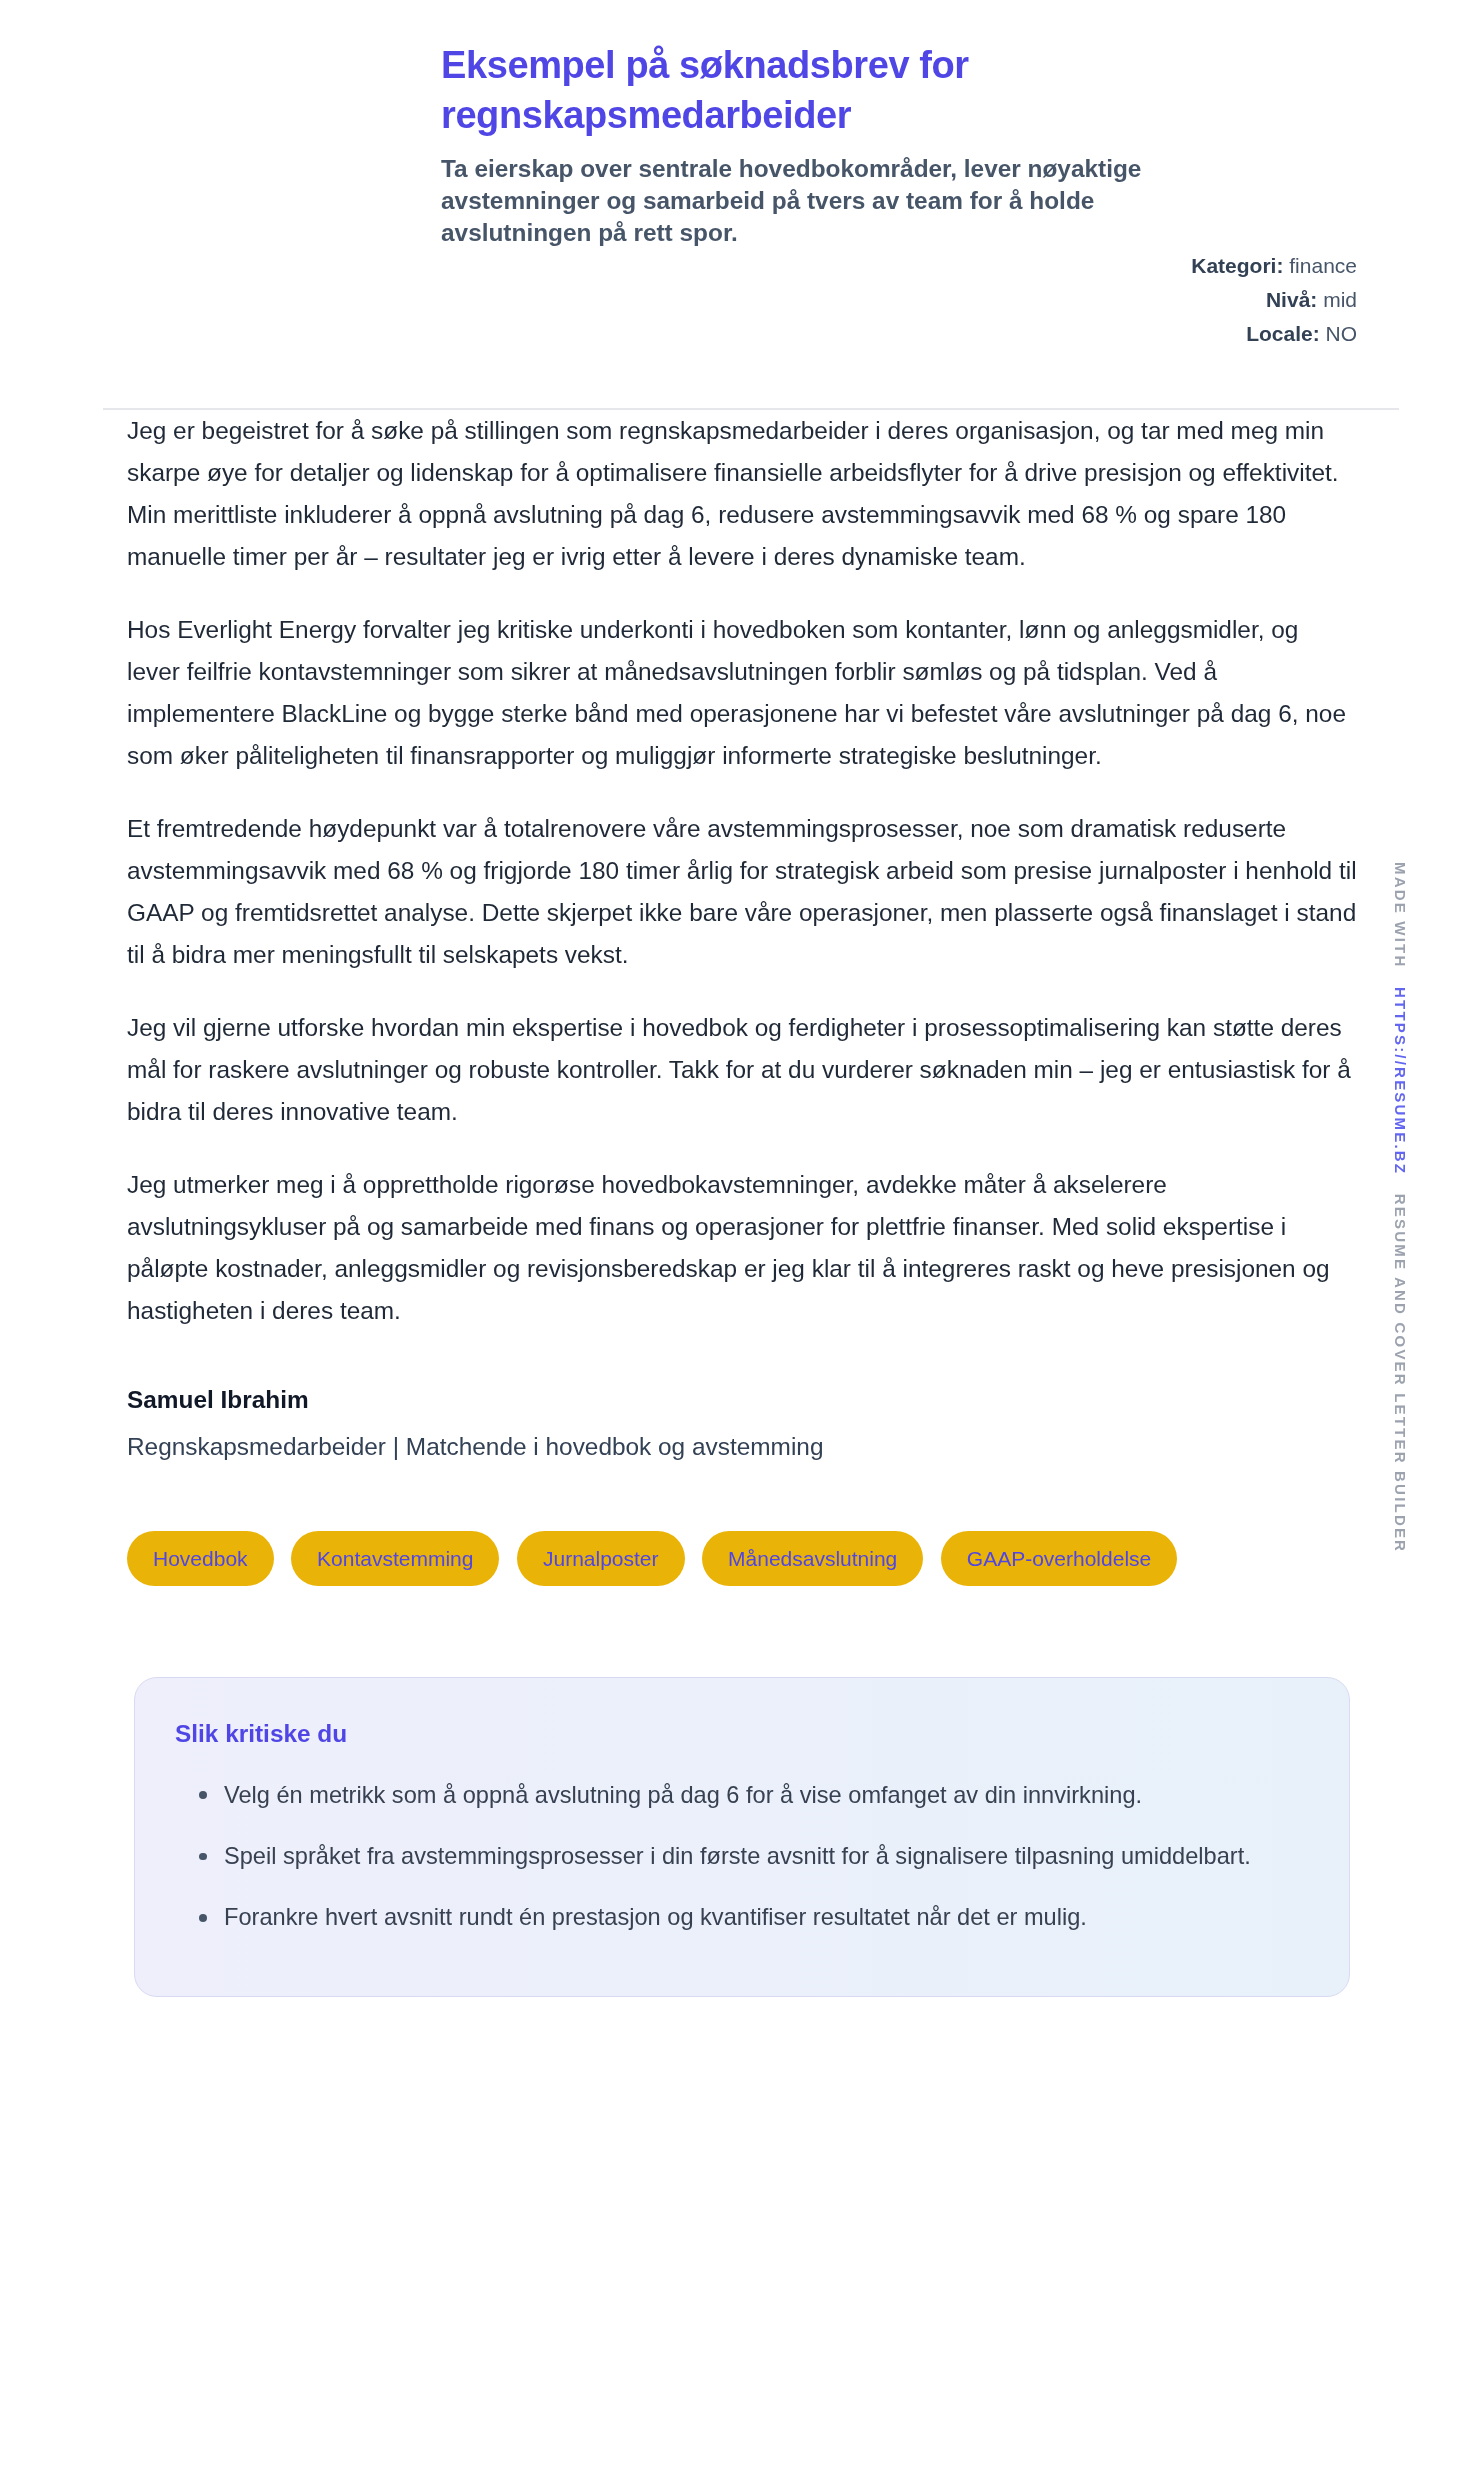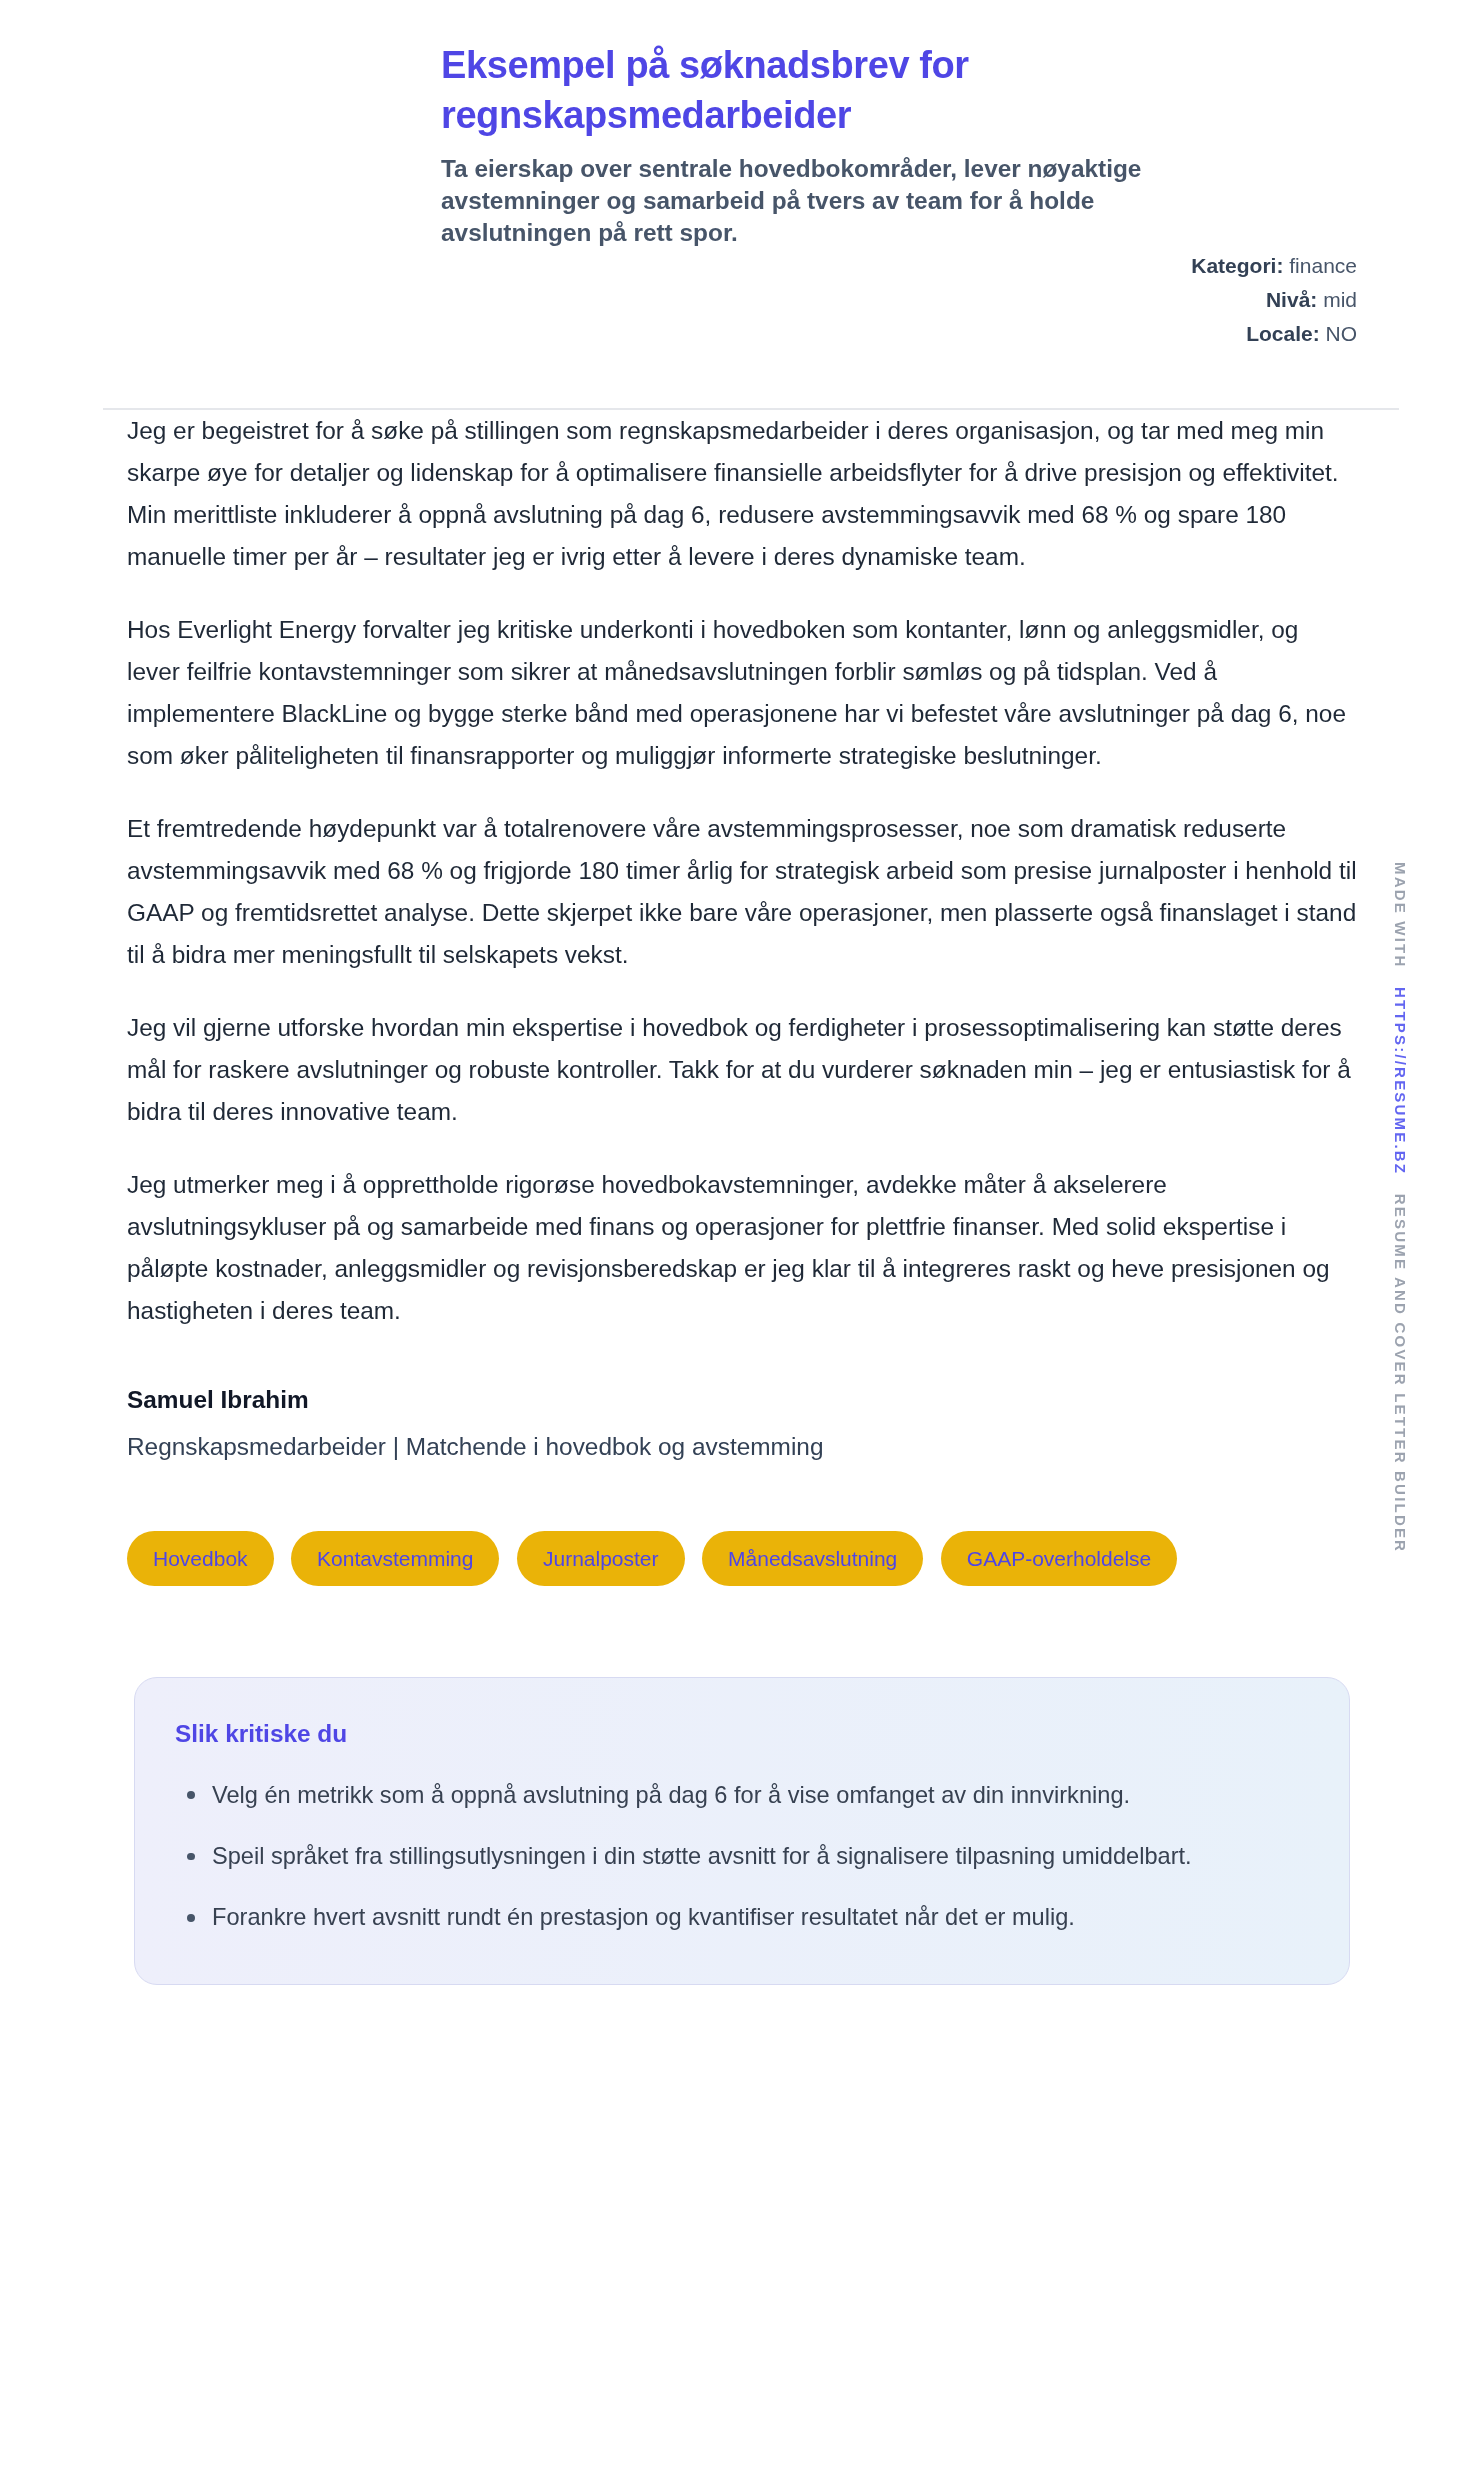--- a/index.html
+++ b/index.html
@@ -113,21 +113,21 @@
     box-sizing:border-box;
   }
   .tips-title{
     font-size:24.4px;
     font-weight:700;
     color:#4f46e5;
     margin:0 0 26px 0;
   }
   .tips-list{
     list-style:none;
-    margin:0;
+    margin:12px;
     padding:0;
   }
   .tip{
     position:relative;
     font-size:23.6px;
     line-height:1.85;
     color:#374151;
     padding-left:37px;
     margin-bottom:17.5px;
     max-width:1169px;
@@ -215,21 +215,21 @@
 
   <div class="tips-box">
     <h2 class="tips-title">Slik kritiske du</h2>
     <ul class="tips-list">
       <li class="tip">
         <span class="bullet-dot"></span>
         <span>Velg én metrikk som å oppnå avslutning på dag 6 for å vise omfanget av din innvirkning.</span>
       </li>
       <li class="tip">
         <span class="bullet-dot"></span>
-        <span>Speil språket fra stillingsutlysningen i din støtte avsnitt for å signalisere tilpasning umiddelbart.</span>
+        <span>Speil språket fra avstemmingsprosesser i din første avsnitt for å signalisere tilpasning umiddelbart.</span>
       </li>
       <li class="tip">
         <span class="bullet-dot"></span>
         <span>Forankre hvert avsnitt rundt én prestasjon og kvantifiser resultatet når det er mulig.</span>
       </li>
     </ul>
   </div>
 </div>
 
 <div class="watermark">

